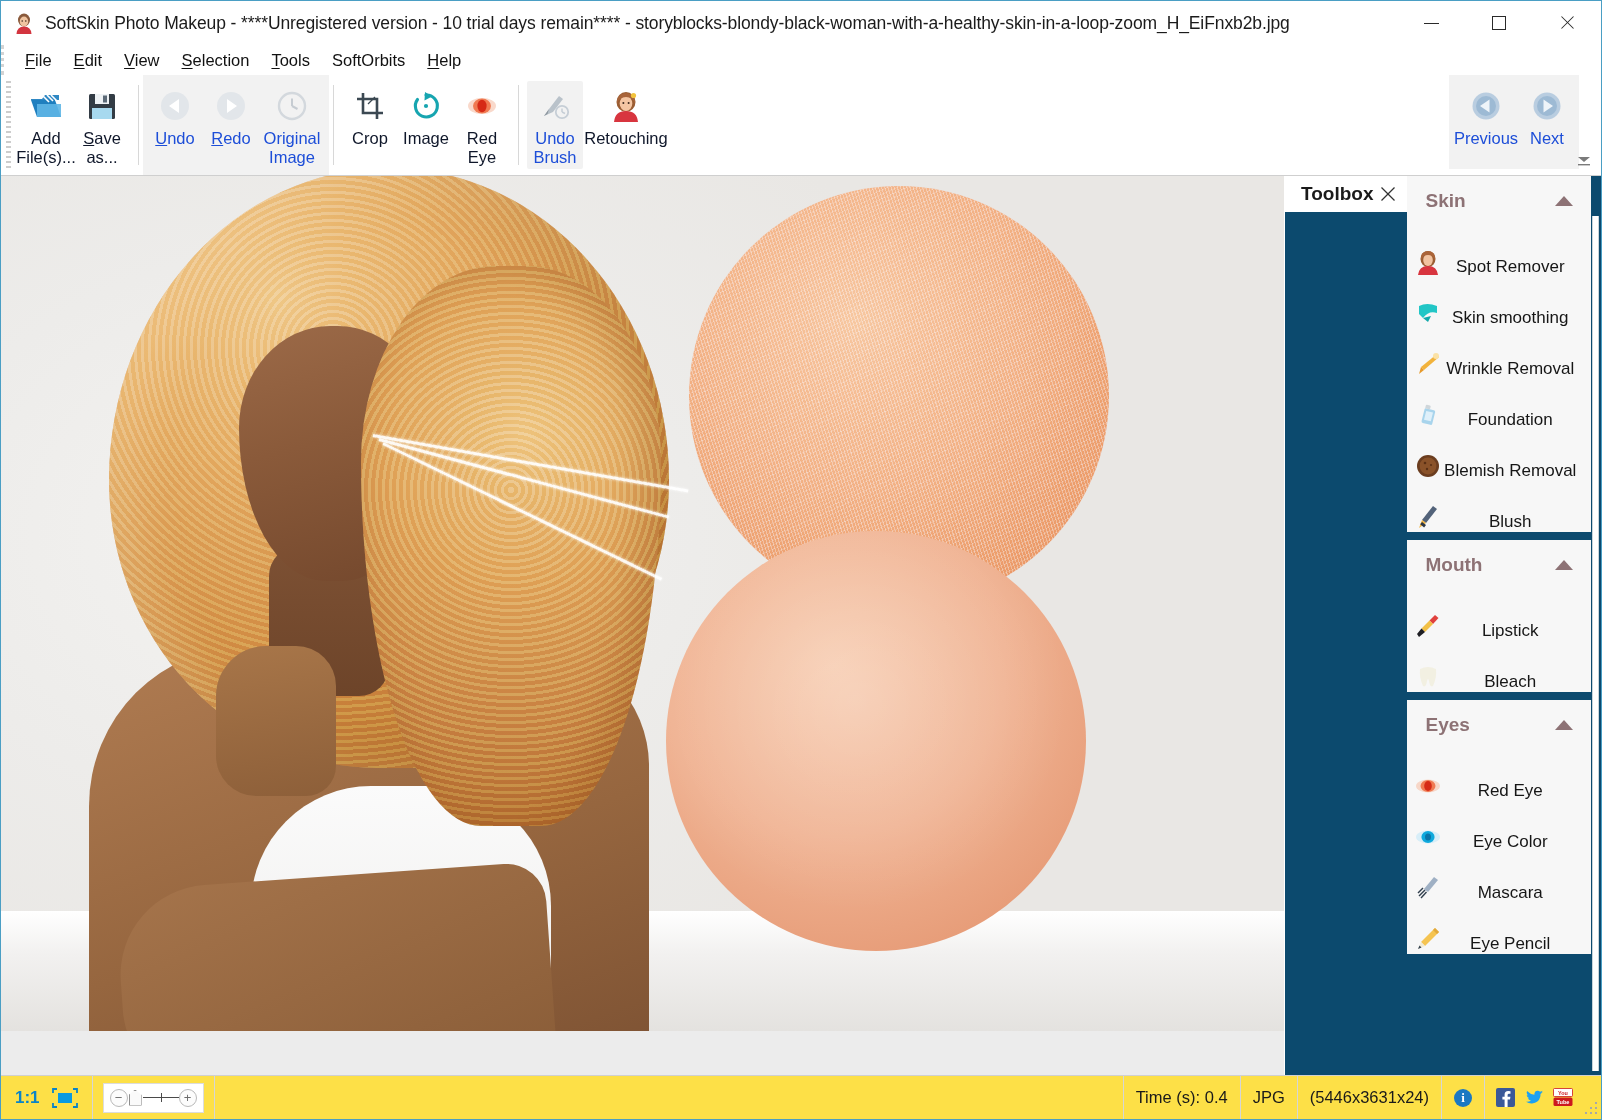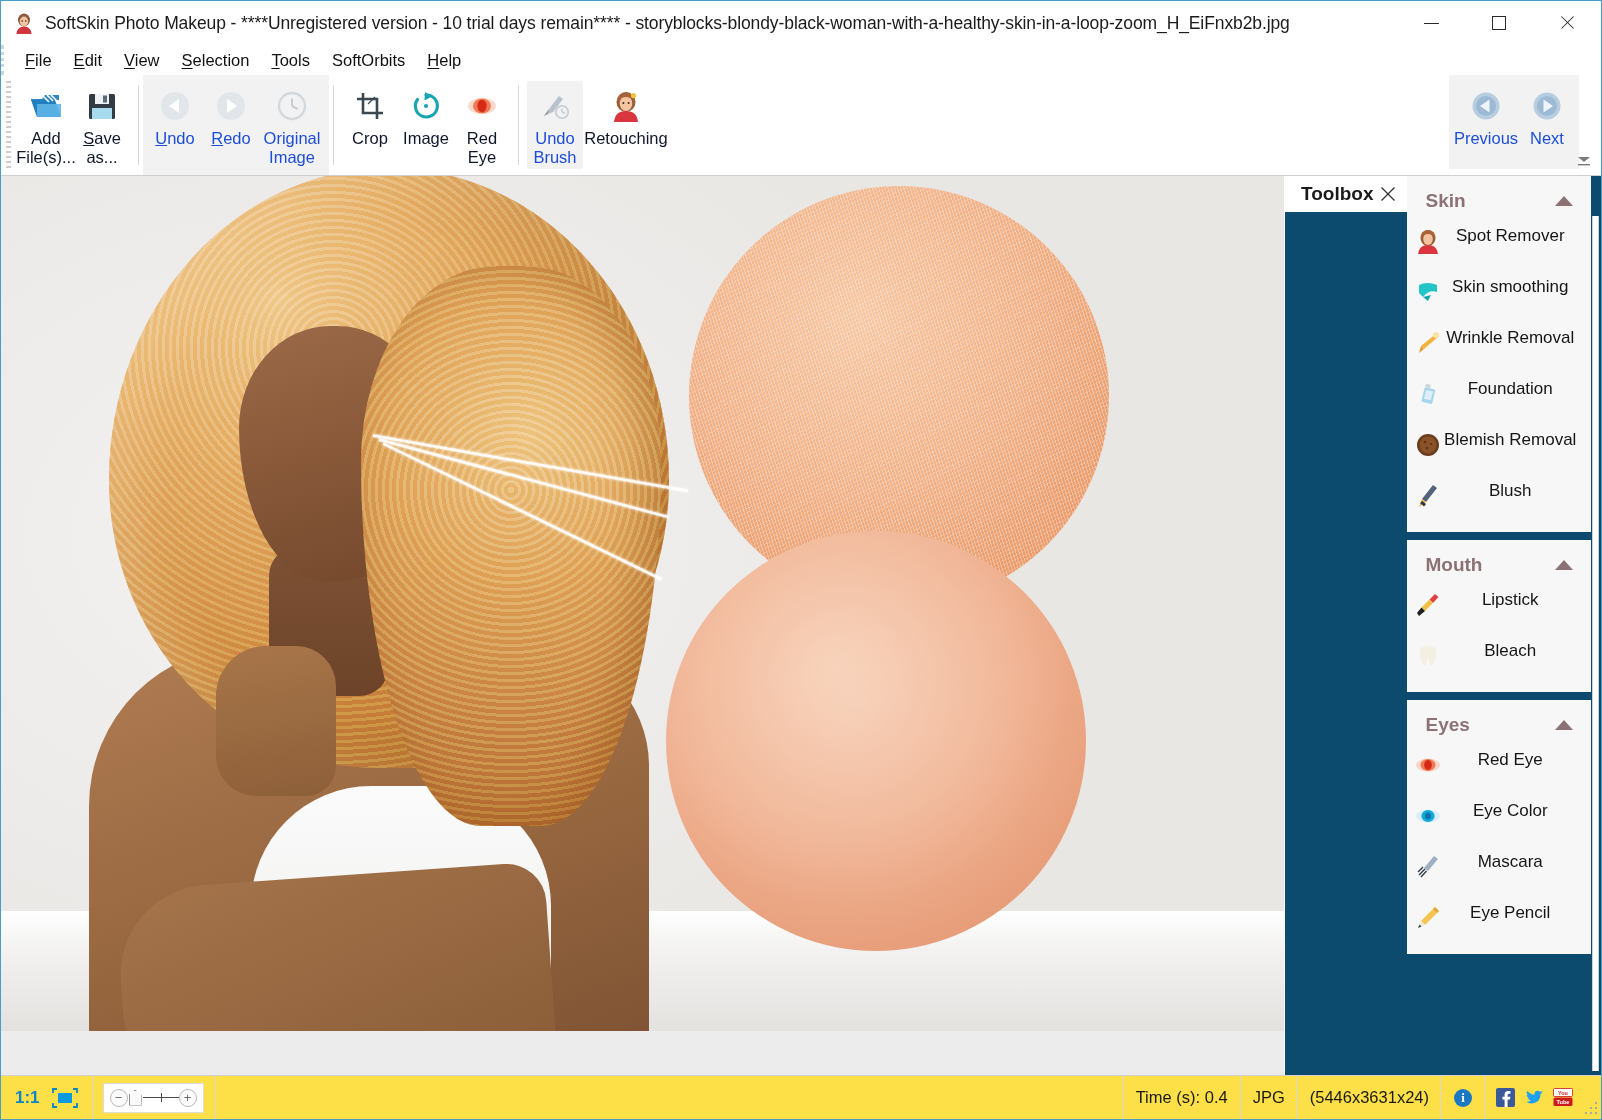--- a/index.html
+++ b/index.html
@@ -334,21 +334,21 @@
   .section-arrow {
     margin-left: auto;
     width: 0; height: 0;
     border-left: 9px solid transparent;
     border-right: 9px solid transparent;
     border-bottom: 10px solid #8d7275;
   }
   .tool-row {
     height: 51px;
     display: flex;
-    align-items: flex-start;
+    align-items: flex-end;
     padding-left: 6px;
     cursor: default;
   }
   .tool-ico {
     width: 30px; height: 30px;
     display: flex; align-items: center; justify-content: center;
     flex: 0 0 auto;
   }
   .tool-label {
     flex: 1;

